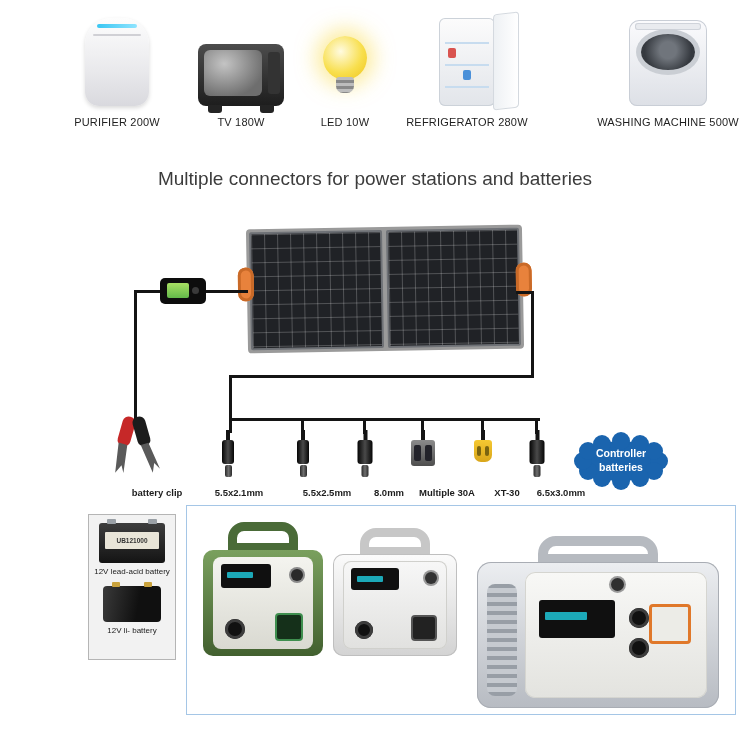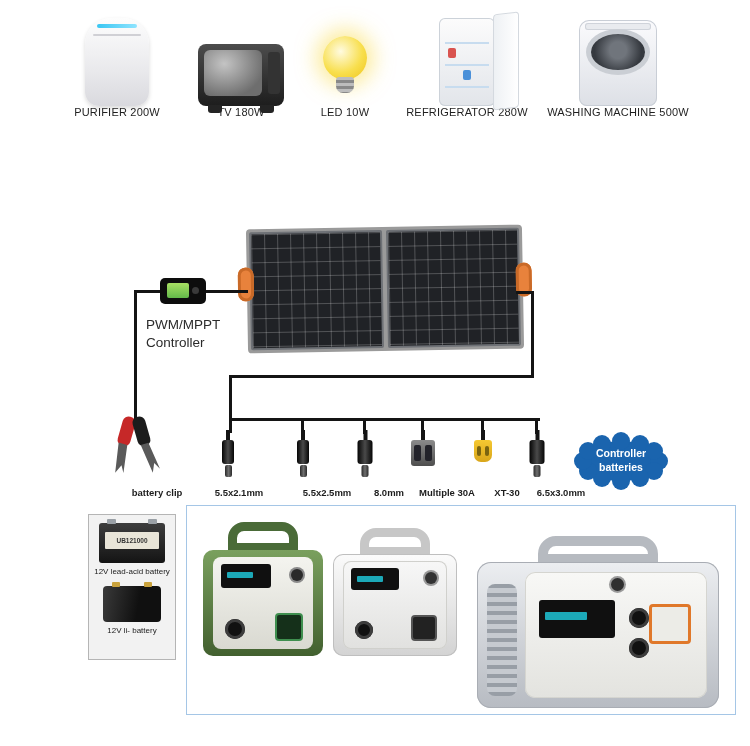--- a/index.html
+++ b/index.html
@@ -2,21 +2,21 @@
 <html><head>
 <meta charset="utf-8">
 <style>
   html,body{margin:0;padding:0;background:#fff;}
   .page{position:relative;width:750px;height:746px;background:#fff;overflow:hidden;
         font-family:"Liberation Sans",sans-serif;color:#1f1f1f;}
 
   
   .appliance-col{position:absolute;top:6px;width:160px;transform:translateX(-50%);text-align:center;}
   .img-wrap{height:100px;display:flex;align-items:flex-end;justify-content:center;}
-  .appliance-label{margin-top:0;font-size:11px;color:#1f1f1f;letter-spacing:.2px;white-space:nowrap;}
+  .appliance-label{margin-top:10px;font-size:11px;color:#1f1f1f;letter-spacing:.2px;white-space:nowrap;}
 
   .purifier{position:relative;width:64px;height:88px;border-radius:26px 26px 14px 14px;
     background:linear-gradient(180deg,#fdfdfd,#e9e9ec 60%,#d9d9de);box-shadow:0 2px 4px rgba(0,0,0,.15);}
   .purifier::before{content:"";position:absolute;top:6px;left:12px;right:12px;height:4px;border-radius:4px;
     background:linear-gradient(90deg,#39c6f2,#8fe4ff);}
   .purifier::after{content:"";position:absolute;top:16px;left:8px;right:8px;height:2px;background:#d0d0d5;border-radius:2px;}
 
   .tv{position:relative;width:86px;height:62px;border-radius:8px;background:linear-gradient(180deg,#4c4c4c,#1d1d1d);}
   .tv .screen{position:absolute;left:6px;top:6px;width:58px;height:46px;border-radius:6px;
     background:radial-gradient(ellipse at 35% 30%,#c4c4c4,#6e6e6e 75%);}
@@ -189,31 +189,32 @@
           <div class="shelf" style="top:24px"></div>
           <div class="shelf" style="top:46px"></div>
           <div class="shelf" style="top:68px"></div>
           <div class="item-a"></div>
           <div class="item-b"></div>
           <div class="door"></div>
         </div>
       </div>
       <div class="appliance-label">REFRIGERATOR 280W</div>
     </div>
-    <div class="appliance-col" style="left:618px">
+    <div class="appliance-col" style="left:668px">
       <div class="img-wrap">
         <div class="washer">
           <div class="ctrl"></div>
           <div class="lid"></div>
         </div>
       </div>
       <div class="appliance-label">WASHING MACHINE 500W</div>
     </div>
   </div>
 
+  <div class="headline">Multiple connectors for power stations and batteries</div>
 
   <div class="solar">
     <div class="half"></div>
     <div class="half"></div>
     <div class="handle left"></div>
     <div class="handle right"></div>
   </div>
 
   <div class="wire" style="left:206px;top:290px;width:42px;height:3px"></div>
   <div class="wire" style="left:134px;top:290px;width:30px;height:3px"></div>
@@ -225,24 +226,20 @@
   <div class="wire" style="left:229px;top:418px;width:311px;height:3px"></div>
   <div class="wire" style="left:301px;top:418px;width:3px;height:16px"></div>
   <div class="wire" style="left:363px;top:418px;width:3px;height:16px"></div>
   <div class="wire" style="left:421px;top:418px;width:3px;height:16px"></div>
   <div class="wire" style="left:481px;top:418px;width:3px;height:16px"></div>
   <div class="wire" style="left:535px;top:418px;width:3px;height:16px"></div>
 
   <div class="controller">
     <div class="lcd"></div>
     <div class="dot"></div>
-  </div>
-  <div class="controller-label">
-    <div>PWM/MPPT</div>
-    <div>Controller</div>
   </div>
 
   <div class="clips">
     <svg width="68" height="76" viewBox="0 0 68 76">
       <g transform="rotate(16 24 30)">
         <rect x="17" y="4" width="13" height="30" rx="6" fill="#c62828"></rect>
         <path d="M19 32 L24 62 L28 53 L32 60 L28 32 Z" fill="#5a5a5a"></path>
       </g>
       <g transform="rotate(-16 44 30)">
         <rect x="38" y="4" width="13" height="30" rx="6" fill="#1c1c1c"></rect>

